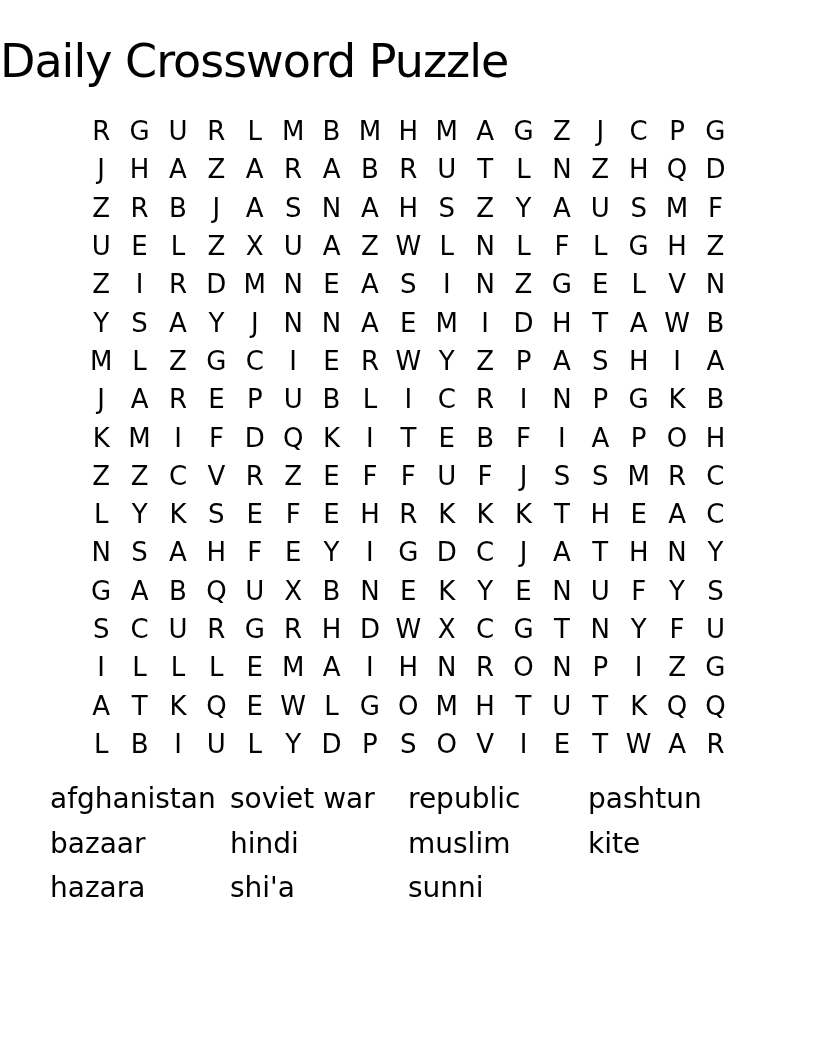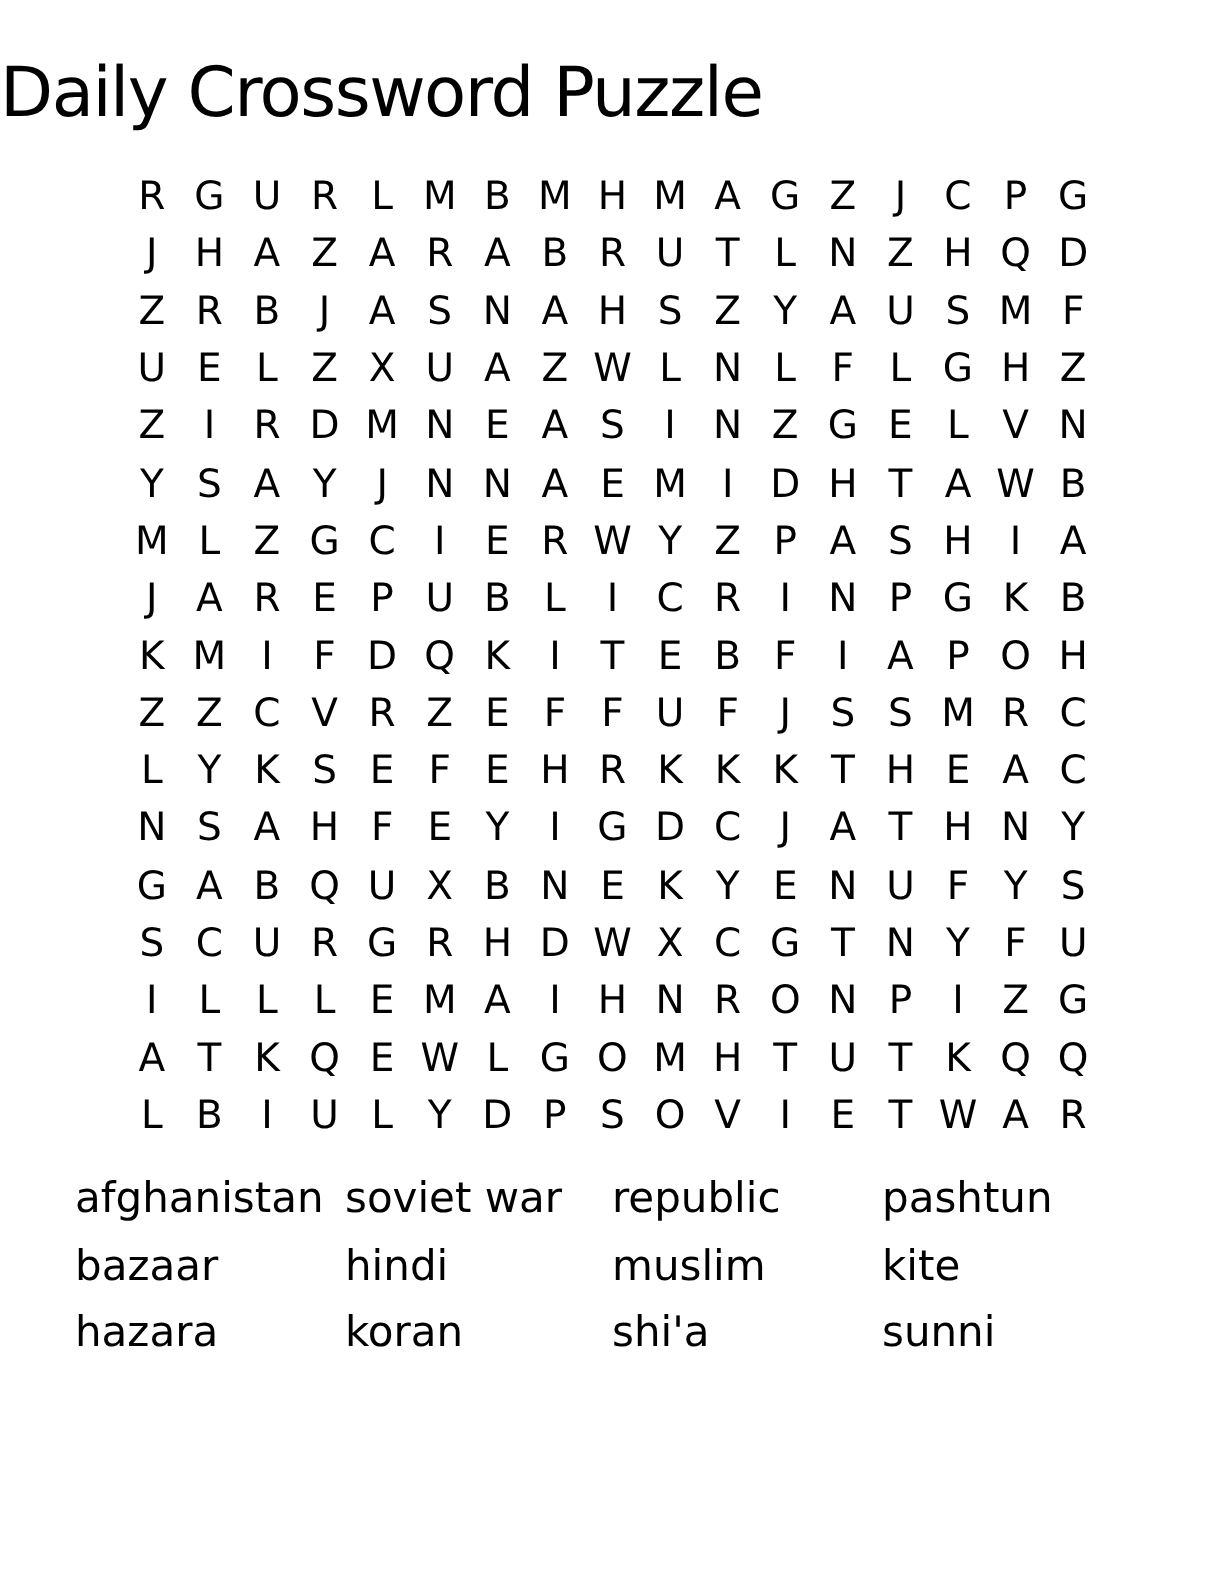--- a/index.html
+++ b/index.html
@@ -357,16 +357,15 @@
 <div class="word-list">
     <div class="word-item">afghanistan</div>
     <div class="word-item">soviet war</div>
     <div class="word-item">republic</div>
     <div class="word-item">pashtun</div>
     <div class="word-item">bazaar</div>
     <div class="word-item">hindi</div>
     <div class="word-item">muslim</div>
     <div class="word-item">kite</div>
     <div class="word-item">hazara</div>
-    <div class="word-item">koran</div>
     <div class="word-item">shi'a</div>
     <div class="word-item">sunni</div>
   </div>
 
 </body></html>

